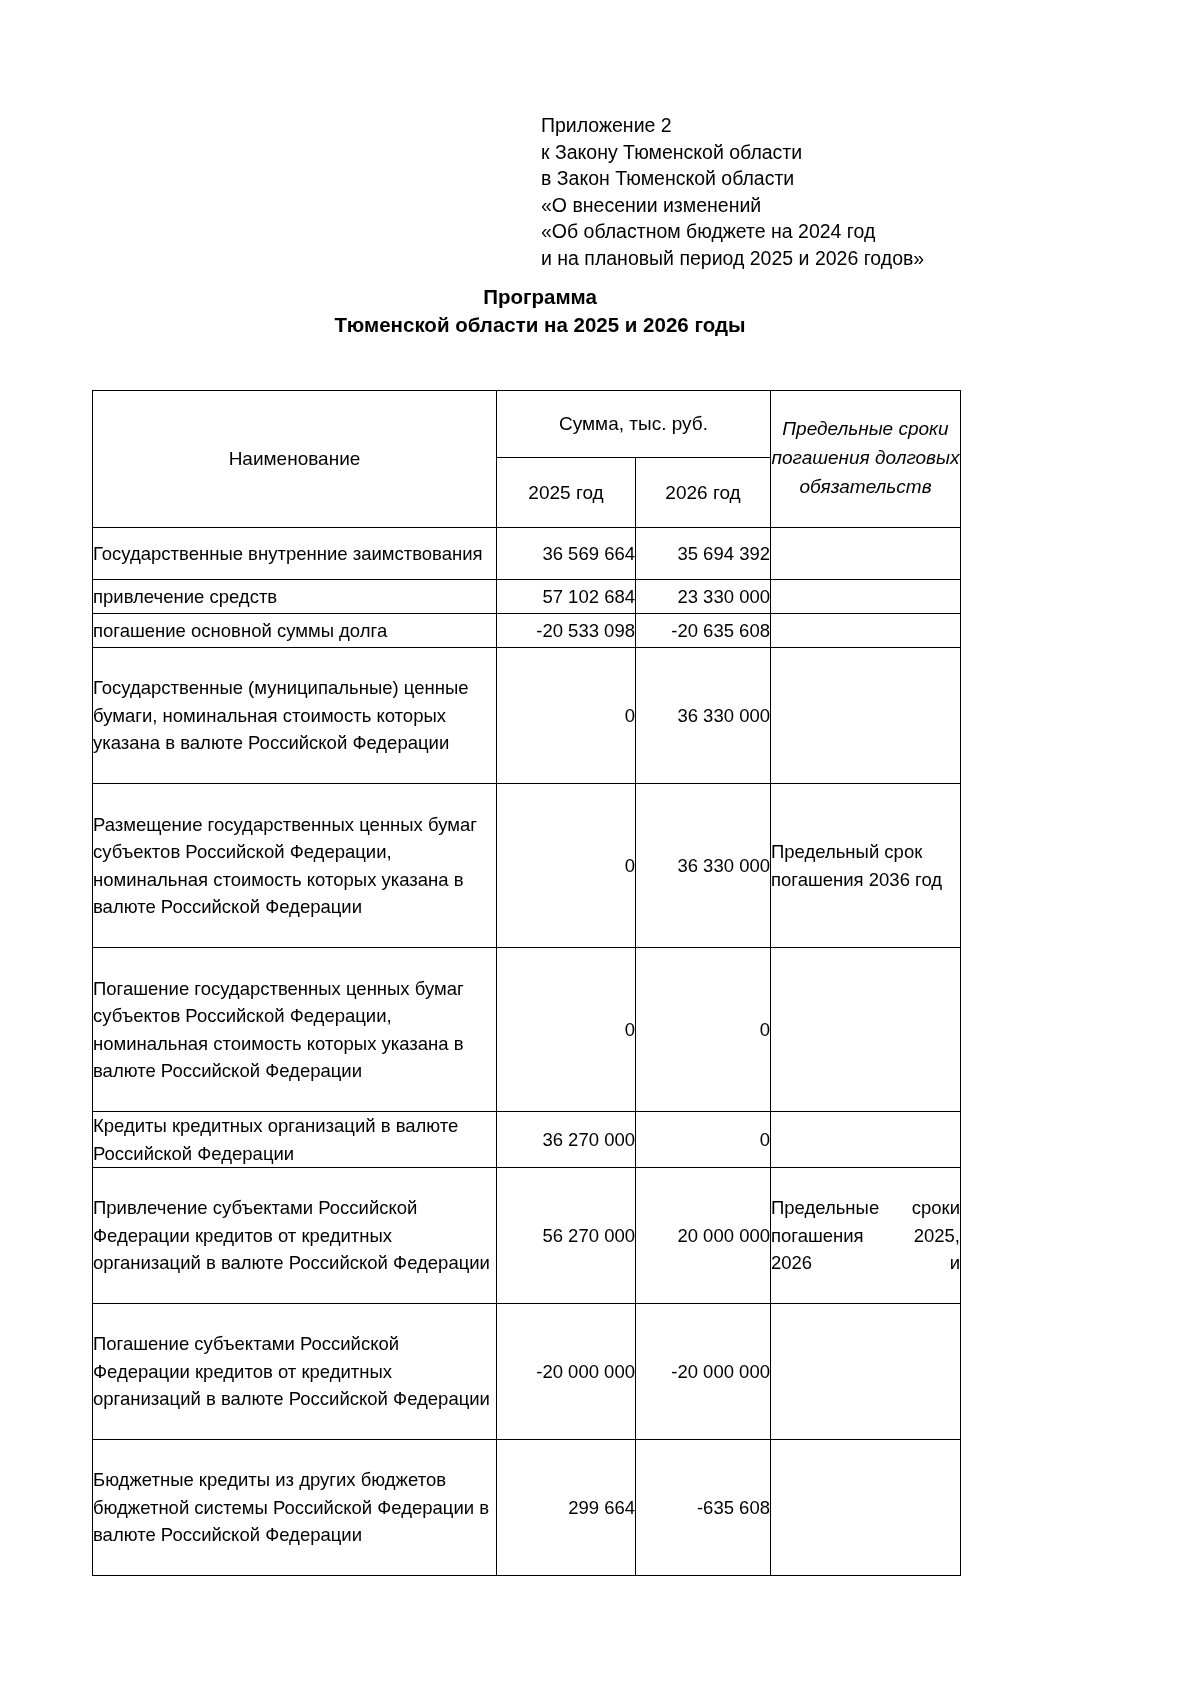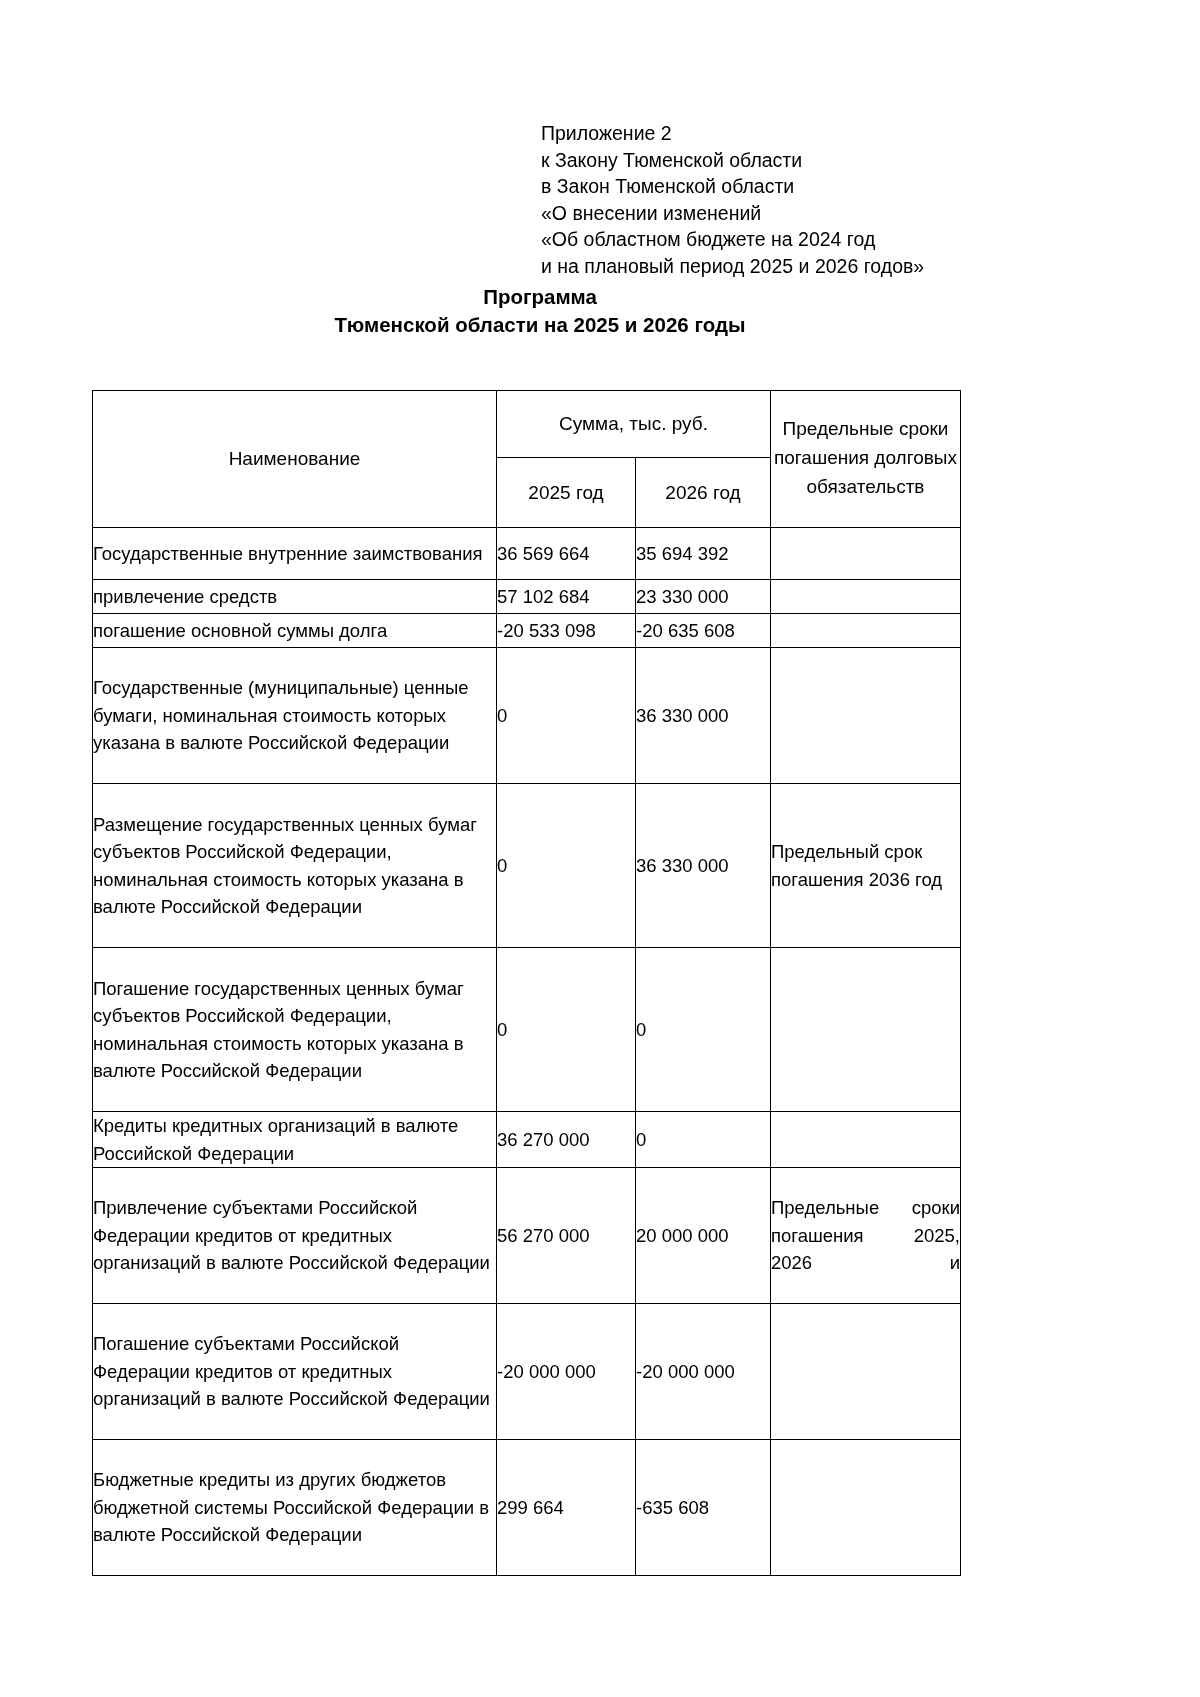--- a/index.html
+++ b/index.html
@@ -25,21 +25,20 @@
 
   
   .appendix-ref {
     position: absolute;
     left: 541px;
     top: 112px;
     width: 460px;
     font-size: 19.5px;
     line-height: 26.5px;
     white-space: nowrap;
-    margin-top: 8px;
   }
   .appendix-ref .ref-line {
     display: block;
   }
 
   
   .doc-title {
     position: absolute;
     left: 0;
     top: 283px;
@@ -97,34 +96,35 @@
     font-size: 19px;
   }
   .th-terms {
     text-align: center;
     height: 136px;
     font-size: 19px;
     line-height: 29px;
     overflow: hidden;
     padding: 0 4px;
     vertical-align: top;
+    font-style: italic;
   }
   .th-terms .terms-inner {
     margin-top: -4px;
   }
 
   
   .cell-name {
     text-align: left;
     padding: 3px 6px 3px 7px;
     vertical-align: top;
     line-height: 27.5px;
   }
   .cell-num {
-    text-align: left;
+    text-align: right;
     vertical-align: middle;
     padding: 3px 4px;
     white-space: nowrap;
   }
   .cell-terms {
     text-align: left;
     vertical-align: top;
     padding: 3px 6px 3px 7px;
     line-height: 27.5px;
   }

